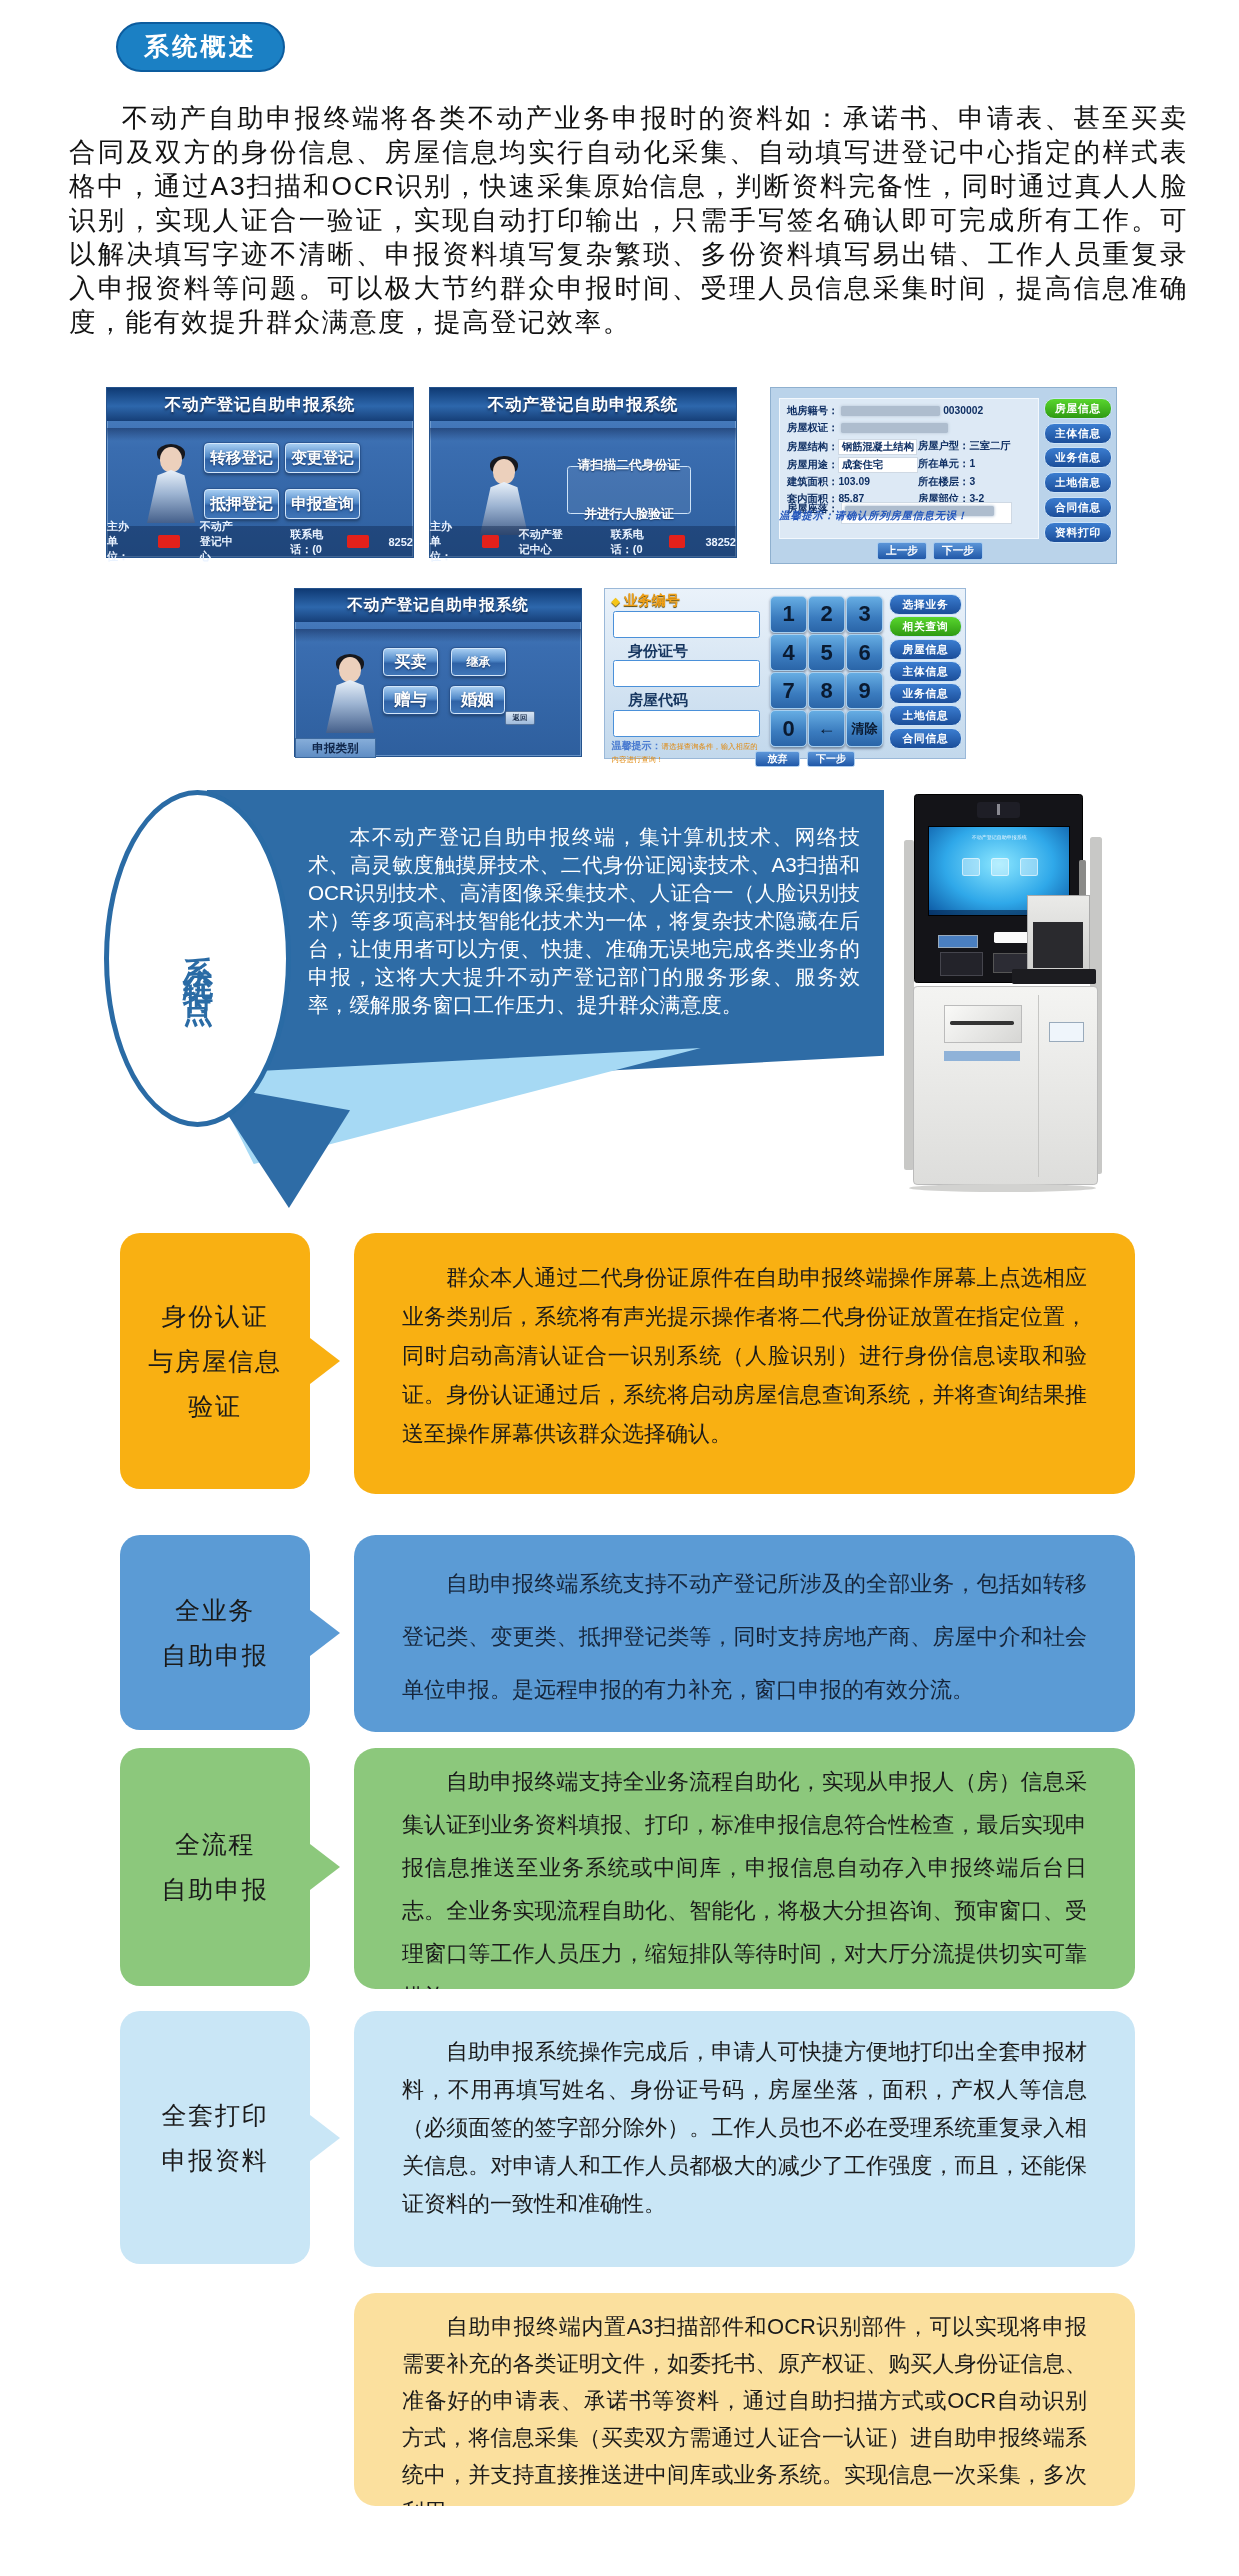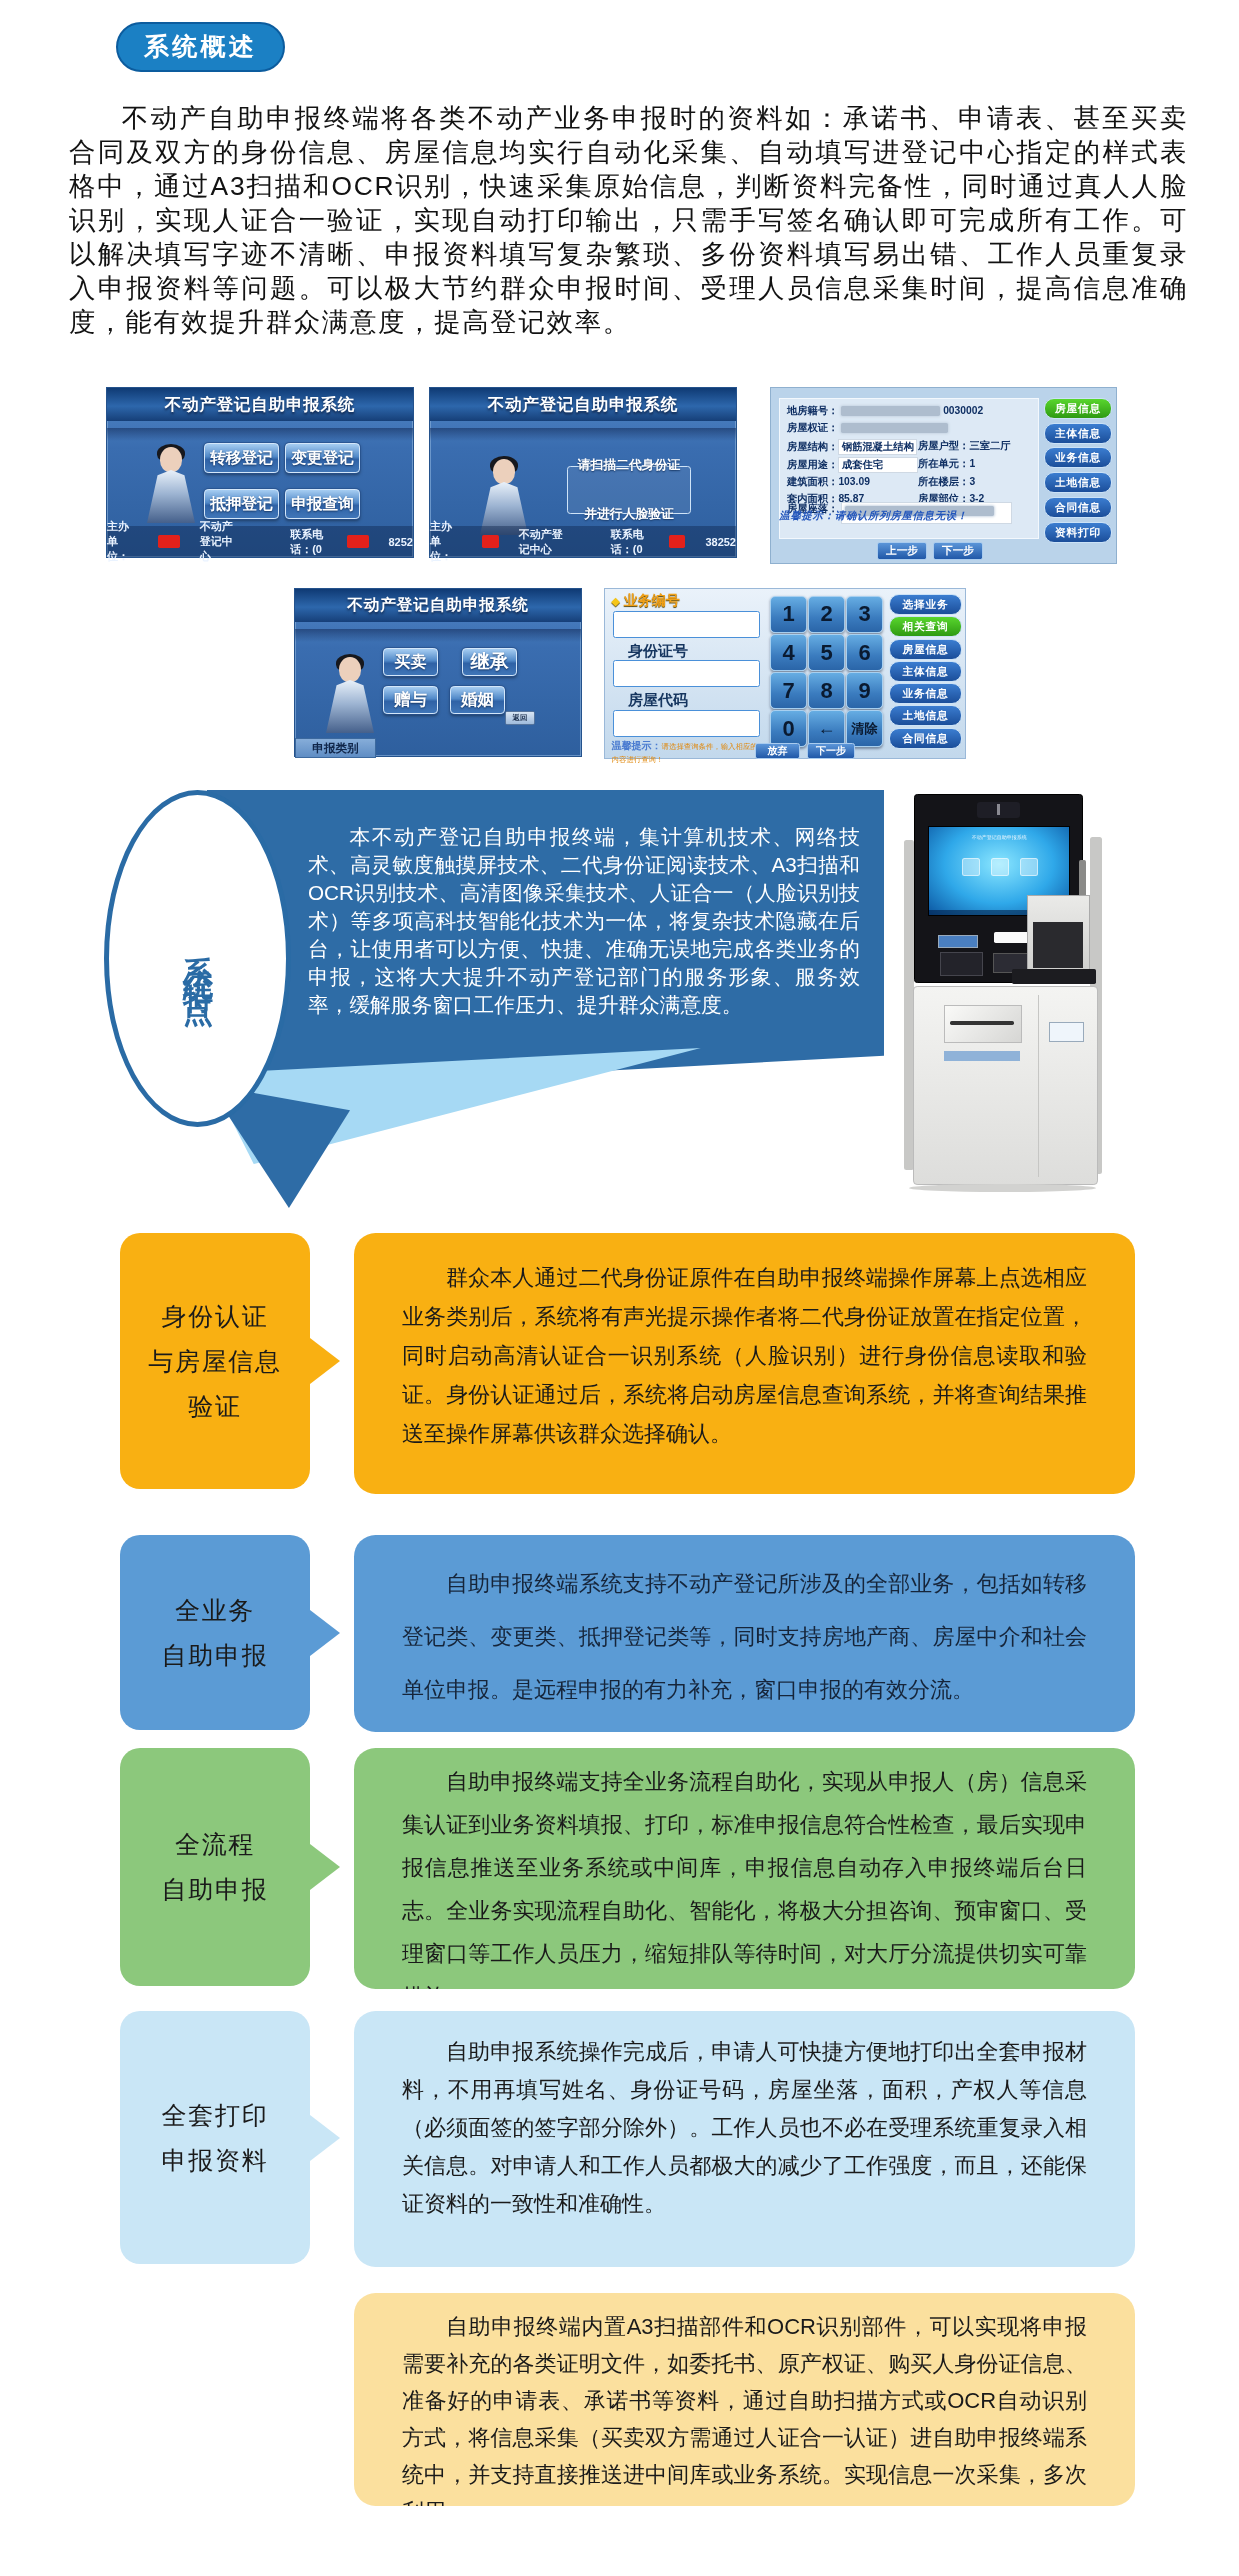--- a/index.html
+++ b/index.html
@@ -71,21 +71,21 @@
   .key{position:absolute;width:35px;height:35px;border-radius:5px;
       background:linear-gradient(180deg,#66ADE3 0%,#3A7BBE 60%,#2A65A8 100%);
       border:0.8px solid #A8D0F0;color:#0A1A30;font-size:22px;font-weight:bold;
       display:flex;align-items:center;justify-content:center;box-shadow:0 1.7px 2.5px rgba(0,20,50,.4);}
   .s5-side{position:absolute;left:284px;width:71px;height:19px;border-radius:10px;color:#fff;font-size:10.7px;
       font-weight:bold;display:flex;align-items:center;justify-content:center;letter-spacing:0.8px;
       background:linear-gradient(180deg,#3B7DD0,#1B4E9A);border:1.7px solid #CBE2F7;}
   .s5-side.green{background:linear-gradient(180deg,#59D62E,#2E9A12);}
   .s5-navbtn{position:absolute;height:14px;background:linear-gradient(180deg,#5b95d8,#2058a8);
       border:0.8px solid #A9CBEE;border-radius:2.5px;color:#fff;font-size:10px;font-weight:bold;
-      display:flex;align-items:center;justify-content:center;}
+      display:flex;align-items:center;justify-content:center;margin-top:8px;}
 
   
   .bubble{left:207px;top:790px;width:677px;height:302px;background:#2E6CA6;
       clip-path:polygon(0 0,100% 0,100% 88%,0 100%);}
   .bubble-text{position:absolute;left:101px;top:33px;width:552px;color:#fff;font-size:20.7px;
       line-height:28px;text-align:justify;text-indent:2em;}
   .fold-light{left:208px;top:1048px;width:508px;height:116px;background:#A6D9F4;
       clip-path:polygon(0 22%,97% 0,9% 100%);}
   .fold-dark{left:208px;top:1074px;width:142px;height:134px;background:#2E6CA6;
       clip-path:polygon(0 8%,100% 27%,57% 100%);}
@@ -241,21 +241,21 @@
 
   <div class="abs scr" style="left:294px;top:588px;width:286px;height:167px;">
     <div class="scr-title" style="font-size:15.7px;">不动产登记自助申报系统</div>
     <div class="scr-band"></div>
     <div class="avatar" style="left:31px;top:68px;">
       <div class="hair"></div>
       <div class="head"></div>
       <div class="body"></div>
     </div>
     <div class="gbtn" style="left:88px;top:59px;width:53px;height:26.4px;font-size:16px;">买卖</div>
-    <div class="gbtn" style="left:167px;top:59px;width:53px;height:26.4px;font-size:19px;">继承</div>
+    <div class="gbtn" style="left:156px;top:59px;width:53px;height:26.4px;font-size:12px;">继承</div>
     <div class="gbtn" style="left:88px;top:97px;width:53px;height:26.4px;font-size:16.5px;">赠与</div>
     <div class="gbtn" style="left:155px;top:97px;width:53px;height:26.4px;font-size:16.5px;">婚姻</div>
     <div class="abs" style="left:210px;top:122px;width:28px;height:12.4px;background:linear-gradient(#d9e6f4,#9fbbdc);
          border:0.8px solid #56749c;border-radius:1.7px;color:#1c2f4c;font-size:7.4px;font-weight:bold;display:flex;
          align-items:center;justify-content:center;">返回</div>
     <div class="abs" style="left:0;top:149px;width:79px;height:18px;background:linear-gradient(#86add9,#5f8dc4);
          border:0.8px solid #3c699e;color:#10264a;font-size:11.6px;font-weight:bold;display:flex;align-items:center;
          justify-content:center;">申报类别</div>
   </div>
 

